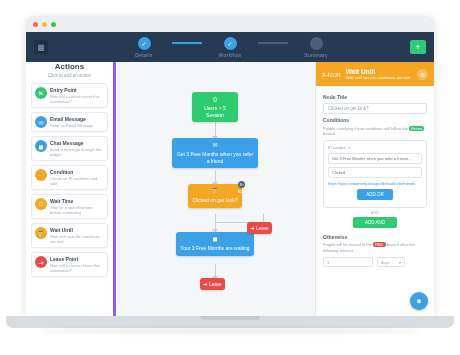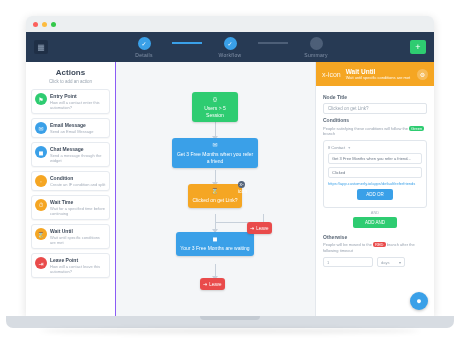--- a/index.html
+++ b/index.html
@@ -56,22 +56,22 @@
   .plusbtn{
     position:absolute;right:8px;width:16px;height:14px;background:#2ecc71;border-radius:2px;
     display:flex;align-items:center;justify-content:center;color:#fff;font-size:9px;line-height:1;
   }
 
   
   .cols{display:flex;height:254px;}
 
   
   .actions{
-    width:90px;background:#ffffff;border-right:1px solid #8b5cf6;
-    padding-top:6px;box-sizing:border-box;
+    width:90px;background:#ffffff;border-right:3px solid #8b5cf6;
+    box-sizing:border-box;
   }
   .actions h3{
     margin:0;text-align:center;font-size:8px;font-weight:bold;color:#3f4b5b;
   }
   .actions .sub{
     text-align:center;font-size:4.5px;color:#9aa5b1;margin-top:2px;margin-bottom:5px;
   }
   .act{
     display:flex;align-items:flex-start;margin:0 5px 4px 5px;
     border:1px solid #e7ebf0;border-radius:3px;background:#fff;padding:3px 3px;

